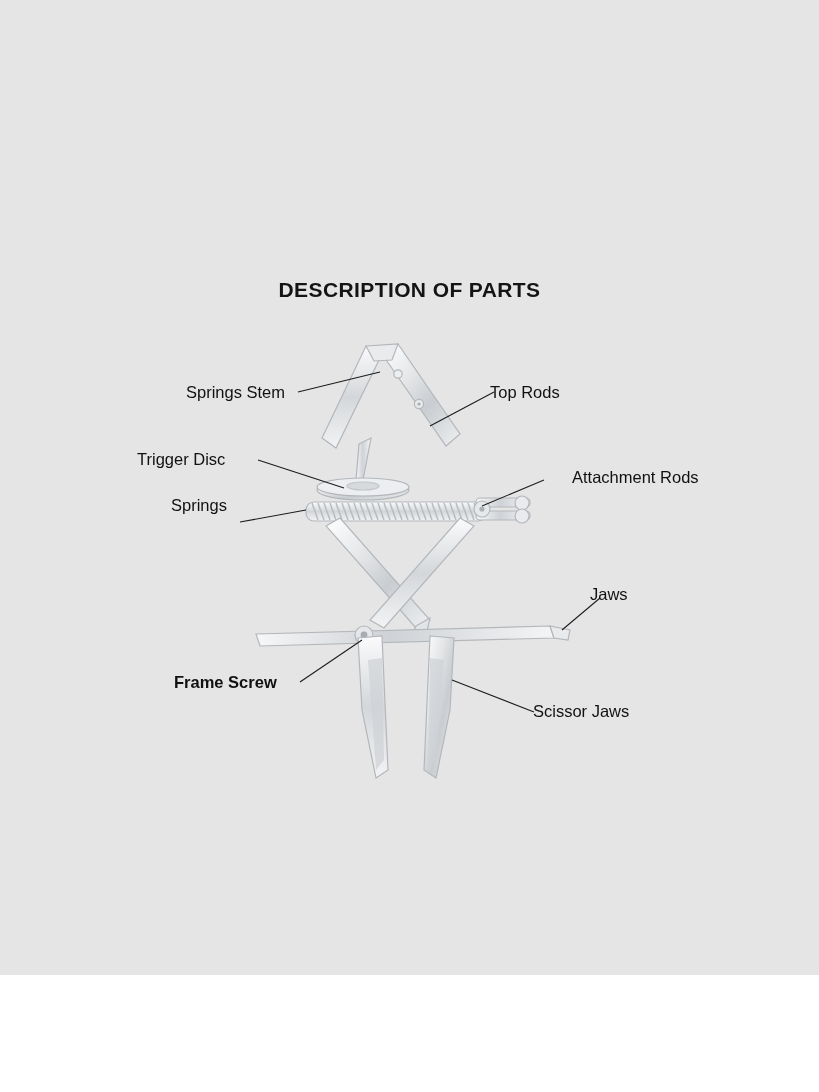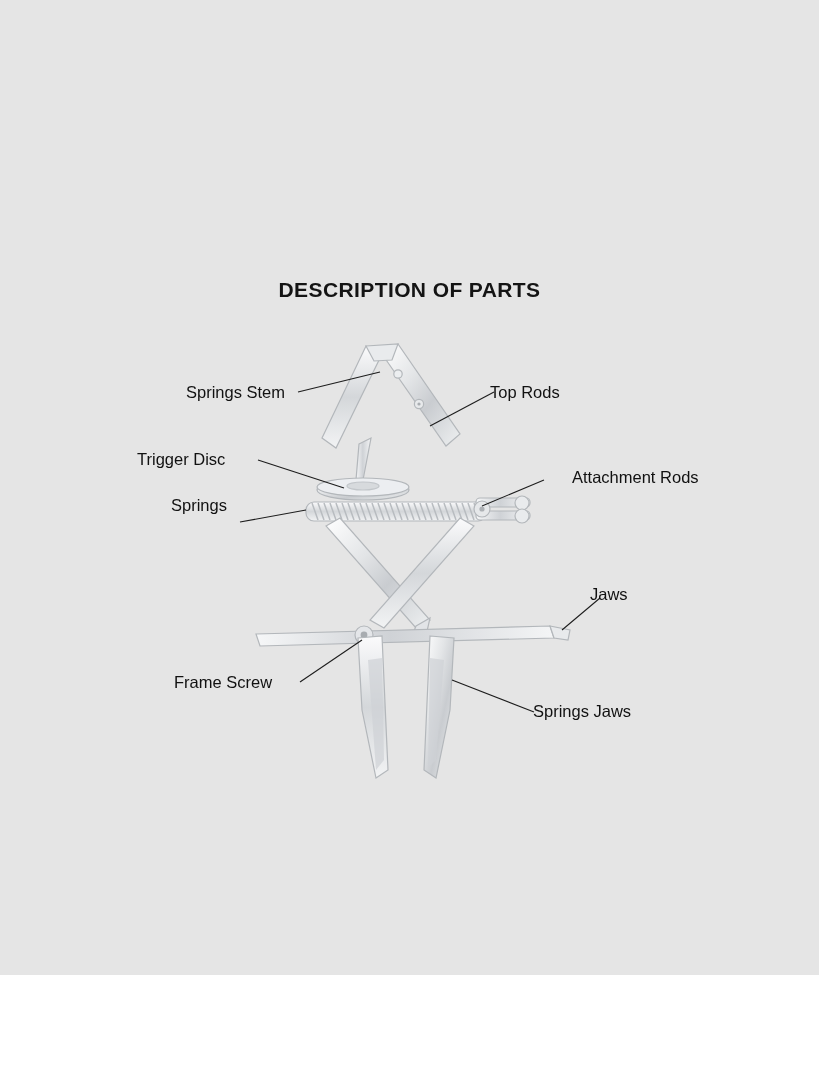--- a/index.html
+++ b/index.html
@@ -50,21 +50,21 @@
     color: #111111;
     white-space: nowrap;
   }
   
   .lbl-trigger-stem   { left: 186px; top: 383px; }
   .lbl-top-lever      { left: 490px; top: 383px; }
   .lbl-trigger-disc   { left: 137px; top: 450px; }
   .lbl-attachment     { left: 572px; top: 468px; }
   .lbl-springs        { left: 171px; top: 496px; }
   .lbl-frame          { left: 590px; top: 585px; }
-  .lbl-frame-screw    { left: 174px; top: 673px; }
+  .lbl-frame-screw    { left: 174px; top: 673px; font-weight: bold; }
   .lbl-scissor-jaws   { left: 533px; top: 702px; }
 </style>
 </head>
 <body>
 
 <div id="page">
 
   <div id="title">DESCRIPTION OF PARTS</div>
 
   <div id="figure">
@@ -169,15 +169,15 @@
     </svg>
   </div>
 
   <div class="label lbl-trigger-stem">Springs Stem</div>
   <div class="label lbl-top-lever">Top Rods</div>
   <div class="label lbl-trigger-disc">Trigger Disc</div>
   <div class="label lbl-attachment">Attachment Rods</div>
   <div class="label lbl-springs">Springs</div>
   <div class="label lbl-frame">Jaws</div>
   <div class="label lbl-frame-screw">Frame Screw</div>
-  <div class="label lbl-scissor-jaws">Springs Jaws</div>
+  <div class="label lbl-scissor-jaws">Scissor Jaws</div>
 
 </div>
 
 </body></html>

